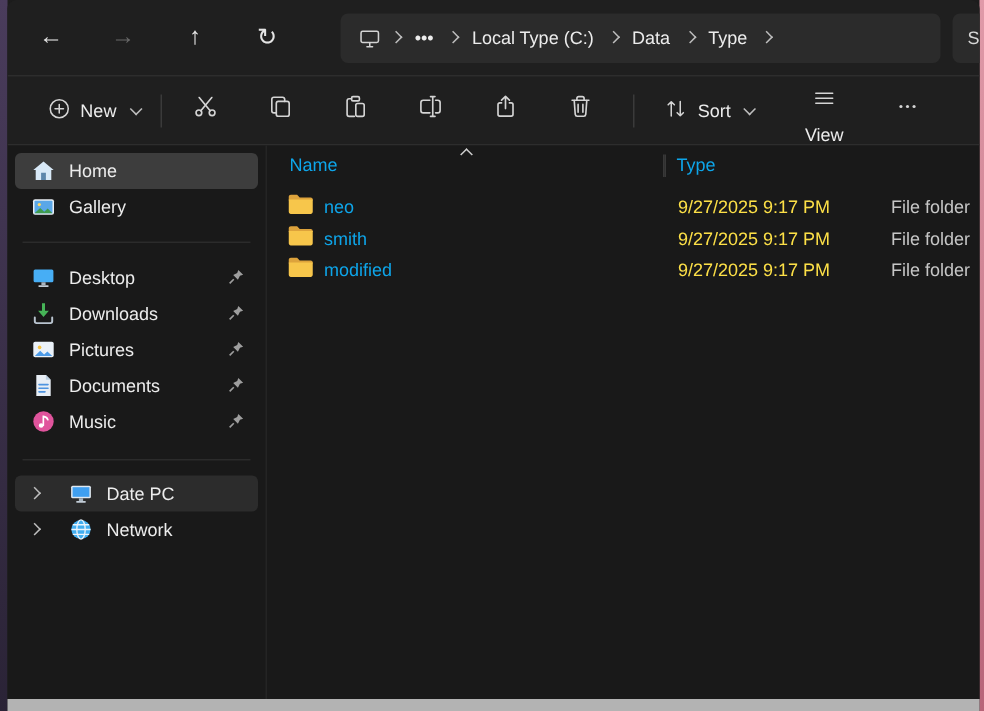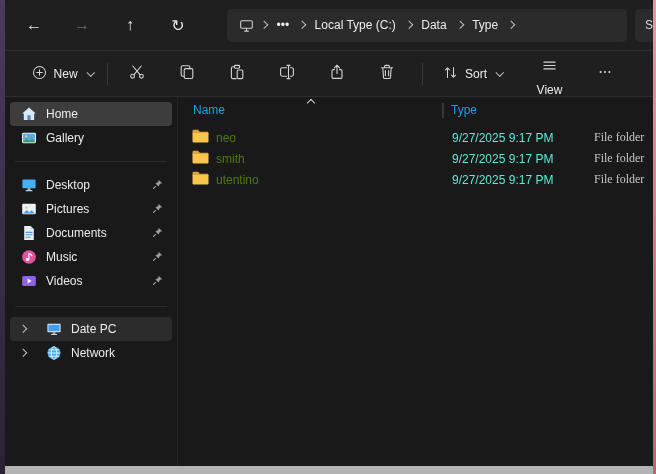--- a/index.html
+++ b/index.html
@@ -65,23 +65,23 @@
   .content { flex:1; position:relative; font-size:12px; }
   .sort-caret { position:absolute; top:3px; left:130px; }
   .headers { position:absolute; top:0; left:0; right:0; height:26px; display:flex; align-items:center;
              color:#0ea5e9; }
   .h-name { width:264px; padding-left:15px; }
   .h-date { width:144px; padding-left:9px; }
   .h-type { flex:1; padding-left:7px; }
   .h-sep  { width:1px; height:15px; background:#383838; flex:none; }
   .rows { position:absolute; top:30px; left:0; right:0; }
   .file-row { display:flex; align-items:center; height:21px; }
-  .f-name { width:265px; display:flex; align-items:center; gap:7px; padding-left:14px; color:#4d7c0f;text-align:right; }
-  .f-date { width:144px; padding-left:9px; color:#5eead4; }
-  .f-type { flex:1; padding-left:7px; color:#c6c6c6;font-family:Liberation Serif, serif; }
+  .f-name { width:265px; display:flex; align-items:center; gap:7px; padding-left:14px; color:#0ea5e9;text-align:right; }
+  .f-date { width:144px; padding-left:9px; color:#fde047; }
+  .f-type { flex:1; padding-left:7px; color:#c6c6c6; }
 </style>
 </head>
 <body>
 
 <div class="screen">
   <div class="edge-left"></div>
   <div class="edge-right"></div>
   <div class="edge-bottom"></div>
 
   <div class="window">
@@ -254,20 +254,35 @@
           <span class="pin">
             <svg width="11" height="11" viewBox="0 0 12 12">
                 <path d="M7.5 1l3.5 3.5-2.3.8-1.5 2.9-3.4-3.4 2.9-1.5z" fill="#9e9e9e"></path>
                 <path d="M4.2 7.8L1.2 10.8" stroke="#9e9e9e" stroke-width="1.2"></path>
               </svg>
           </span>
         </div>
         <div class="sb-item">
           <span class="sb-ico">
             <svg width="16" height="16" viewBox="0 0 16 16">
+                <path d="M7 1.2h2v5h2.6L8 10.4 4.4 6.2H7z" fill="#46b457"></path>
+                <path d="M2.2 10.6v2.6c0 .7.5 1.2 1.2 1.2h9.2c.7 0 1.2-.5 1.2-1.2v-2.6" stroke="#b9c4cf" stroke-width="1.3" fill="none" stroke-linecap="round"></path>
+              </svg>
+          </span>
+          <span>Downloads</span>
+          <span class="pin">
+            <svg width="11" height="11" viewBox="0 0 12 12">
+                <path d="M7.5 1l3.5 3.5-2.3.8-1.5 2.9-3.4-3.4 2.9-1.5z" fill="#9e9e9e"></path>
+                <path d="M4.2 7.8L1.2 10.8" stroke="#9e9e9e" stroke-width="1.2"></path>
+              </svg>
+          </span>
+        </div>
+        <div class="sb-item">
+          <span class="sb-ico">
+            <svg width="16" height="16" viewBox="0 0 16 16">
                 <rect x="1.2" y="2.8" width="13.6" height="10.4" rx="1.2" fill="#eaf1f8"></rect>
                 <circle cx="5.4" cy="6.6" r="1.2" fill="#f5c344"></circle>
                 <path d="M2.2 12.4l3.6-3.5 2.6 2.5 2.2-2.1 3.2 3.1H2.2z" fill="#4c9be8"></path>
               </svg>
           </span>
           <span>Pictures</span>
           <span class="pin">
             <svg width="11" height="11" viewBox="0 0 12 12">
                 <path d="M7.5 1l3.5 3.5-2.3.8-1.5 2.9-3.4-3.4 2.9-1.5z" fill="#9e9e9e"></path>
                 <path d="M4.2 7.8L1.2 10.8" stroke="#9e9e9e" stroke-width="1.2"></path>
@@ -292,35 +307,20 @@
         </div>
         <div class="sb-item">
           <span class="sb-ico">
             <svg width="16" height="16" viewBox="0 0 16 16">
                 <circle cx="8" cy="8" r="6.8" fill="#e0549c"></circle>
                 <circle cx="6.4" cy="10.6" r="1.5" fill="#fff"></circle>
                 <path d="M7.9 10.6V4.6c1.6.2 2.6 1 3 2.2" stroke="#fff" stroke-width="1.1" fill="none" stroke-linecap="round"></path>
               </svg>
           </span>
           <span>Music</span>
-          <span class="pin">
-            <svg width="11" height="11" viewBox="0 0 12 12">
-                <path d="M7.5 1l3.5 3.5-2.3.8-1.5 2.9-3.4-3.4 2.9-1.5z" fill="#9e9e9e"></path>
-                <path d="M4.2 7.8L1.2 10.8" stroke="#9e9e9e" stroke-width="1.2"></path>
-              </svg>
-          </span>
-        </div>
-        <div class="sb-item">
-          <span class="sb-ico">
-            <svg width="16" height="16" viewBox="0 0 16 16">
-                <rect x="1.2" y="3" width="13.6" height="10" rx="1.6" fill="#8f62e8"></rect>
-                <path d="M6.6 5.6v4.8l4-2.4z" fill="#fff"></path>
-              </svg>
-          </span>
-          <span>Videos</span>
           <span class="pin">
             <svg width="11" height="11" viewBox="0 0 12 12">
                 <path d="M7.5 1l3.5 3.5-2.3.8-1.5 2.9-3.4-3.4 2.9-1.5z" fill="#9e9e9e"></path>
                 <path d="M4.2 7.8L1.2 10.8" stroke="#9e9e9e" stroke-width="1.2"></path>
               </svg>
           </span>
         </div>
 
         <div class="sb-sep second"></div>
 
@@ -390,21 +390,21 @@
             <span class="f-type">File folder</span>
           </div>
           <div class="file-row">
             <span class="f-name">
               <span>
                 <svg width="17" height="14" viewBox="0 0 17 14">
                     <path d="M.5 2.2C.5 1.4 1.1.8 1.9.8h4.2l1.7 1.9h7.3c.8 0 1.4.6 1.4 1.4v.6H.5z" fill="#dda33c"></path>
                     <path d="M.5 4h16v8.2c0 .8-.6 1.4-1.4 1.4H1.9c-.8 0-1.4-.6-1.4-1.4z" fill="#f7c64b"></path>
                   </svg>
               </span>
-              <span>utentino</span>
+              <span>modified</span>
             </span>
             <span class="f-date">9/27/2025 9:17 PM</span>
             <span class="f-type">File folder</span>
           </div>
         </div>
       </div>
 
     </div>
   </div>
 </div>

